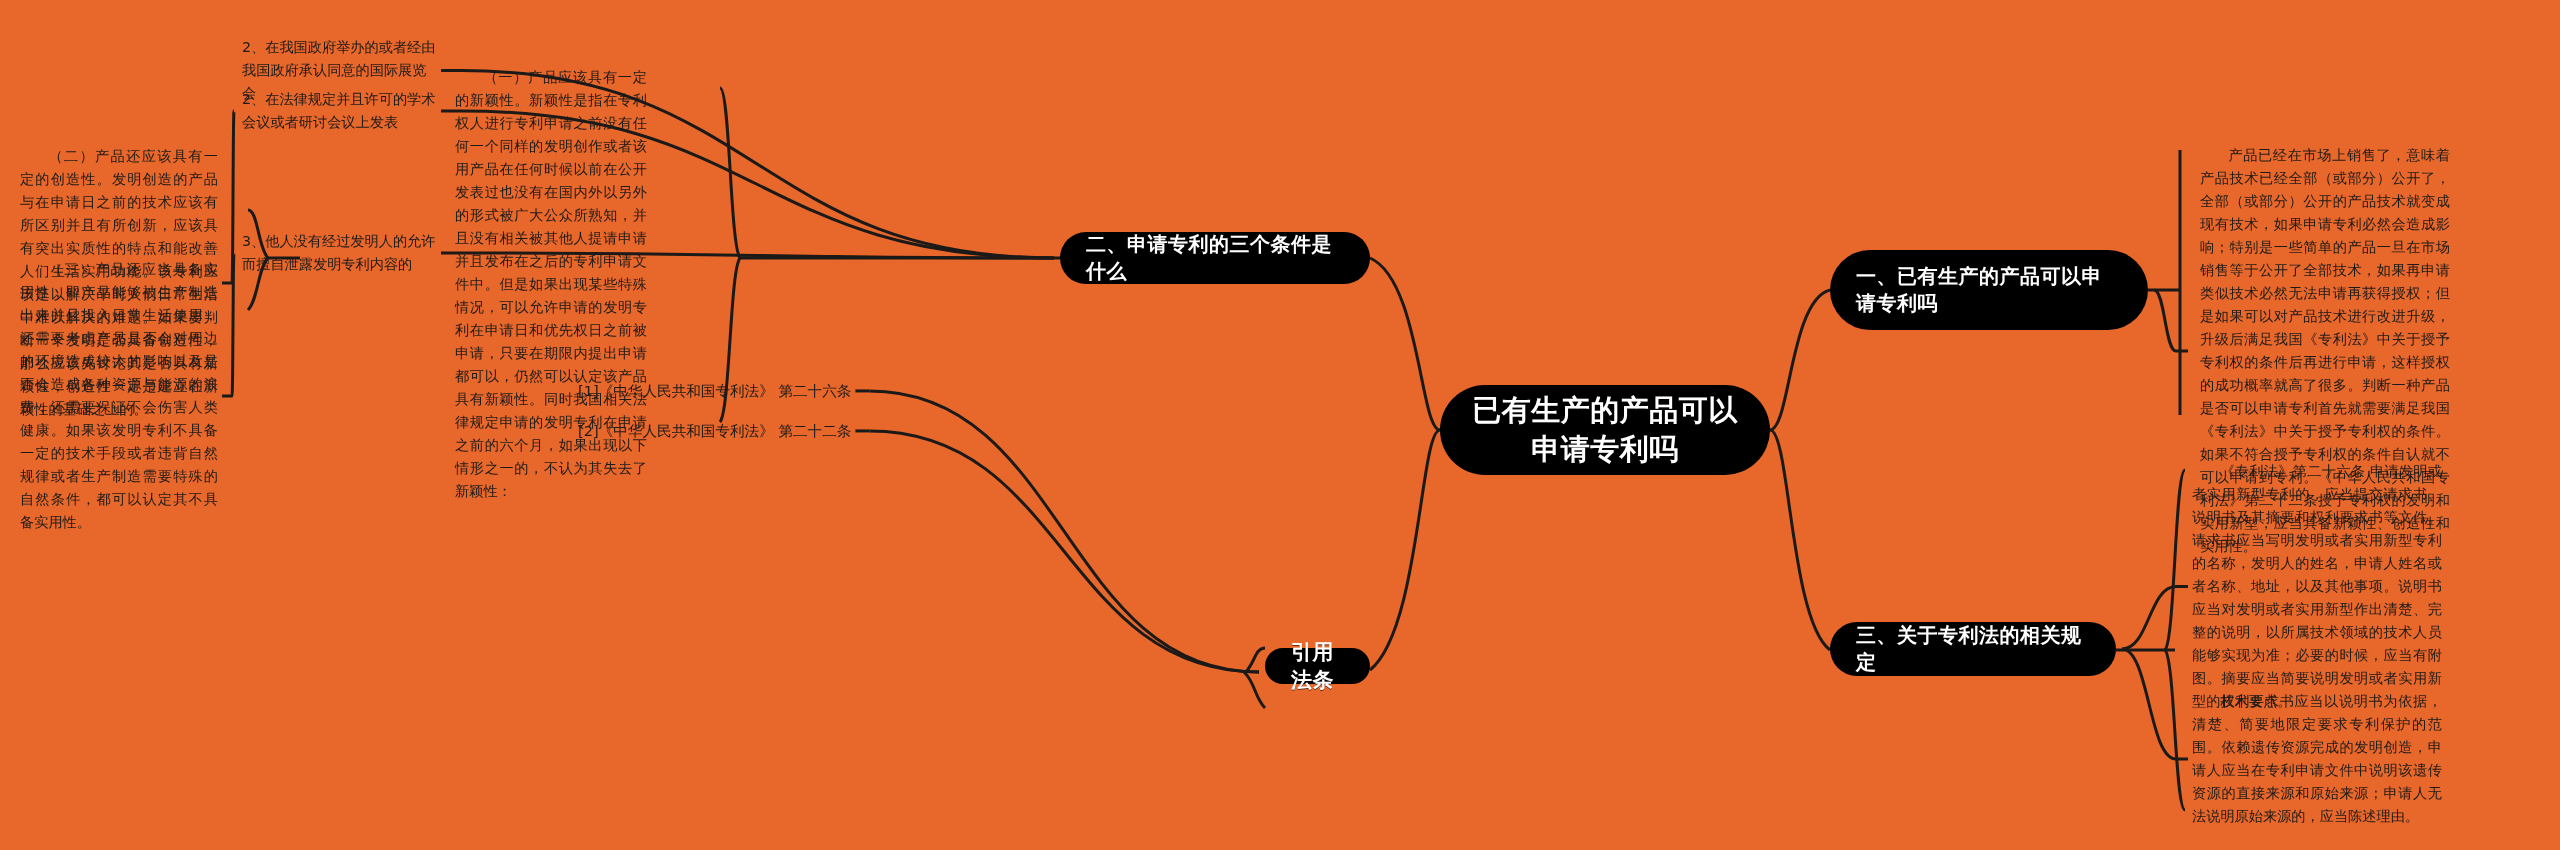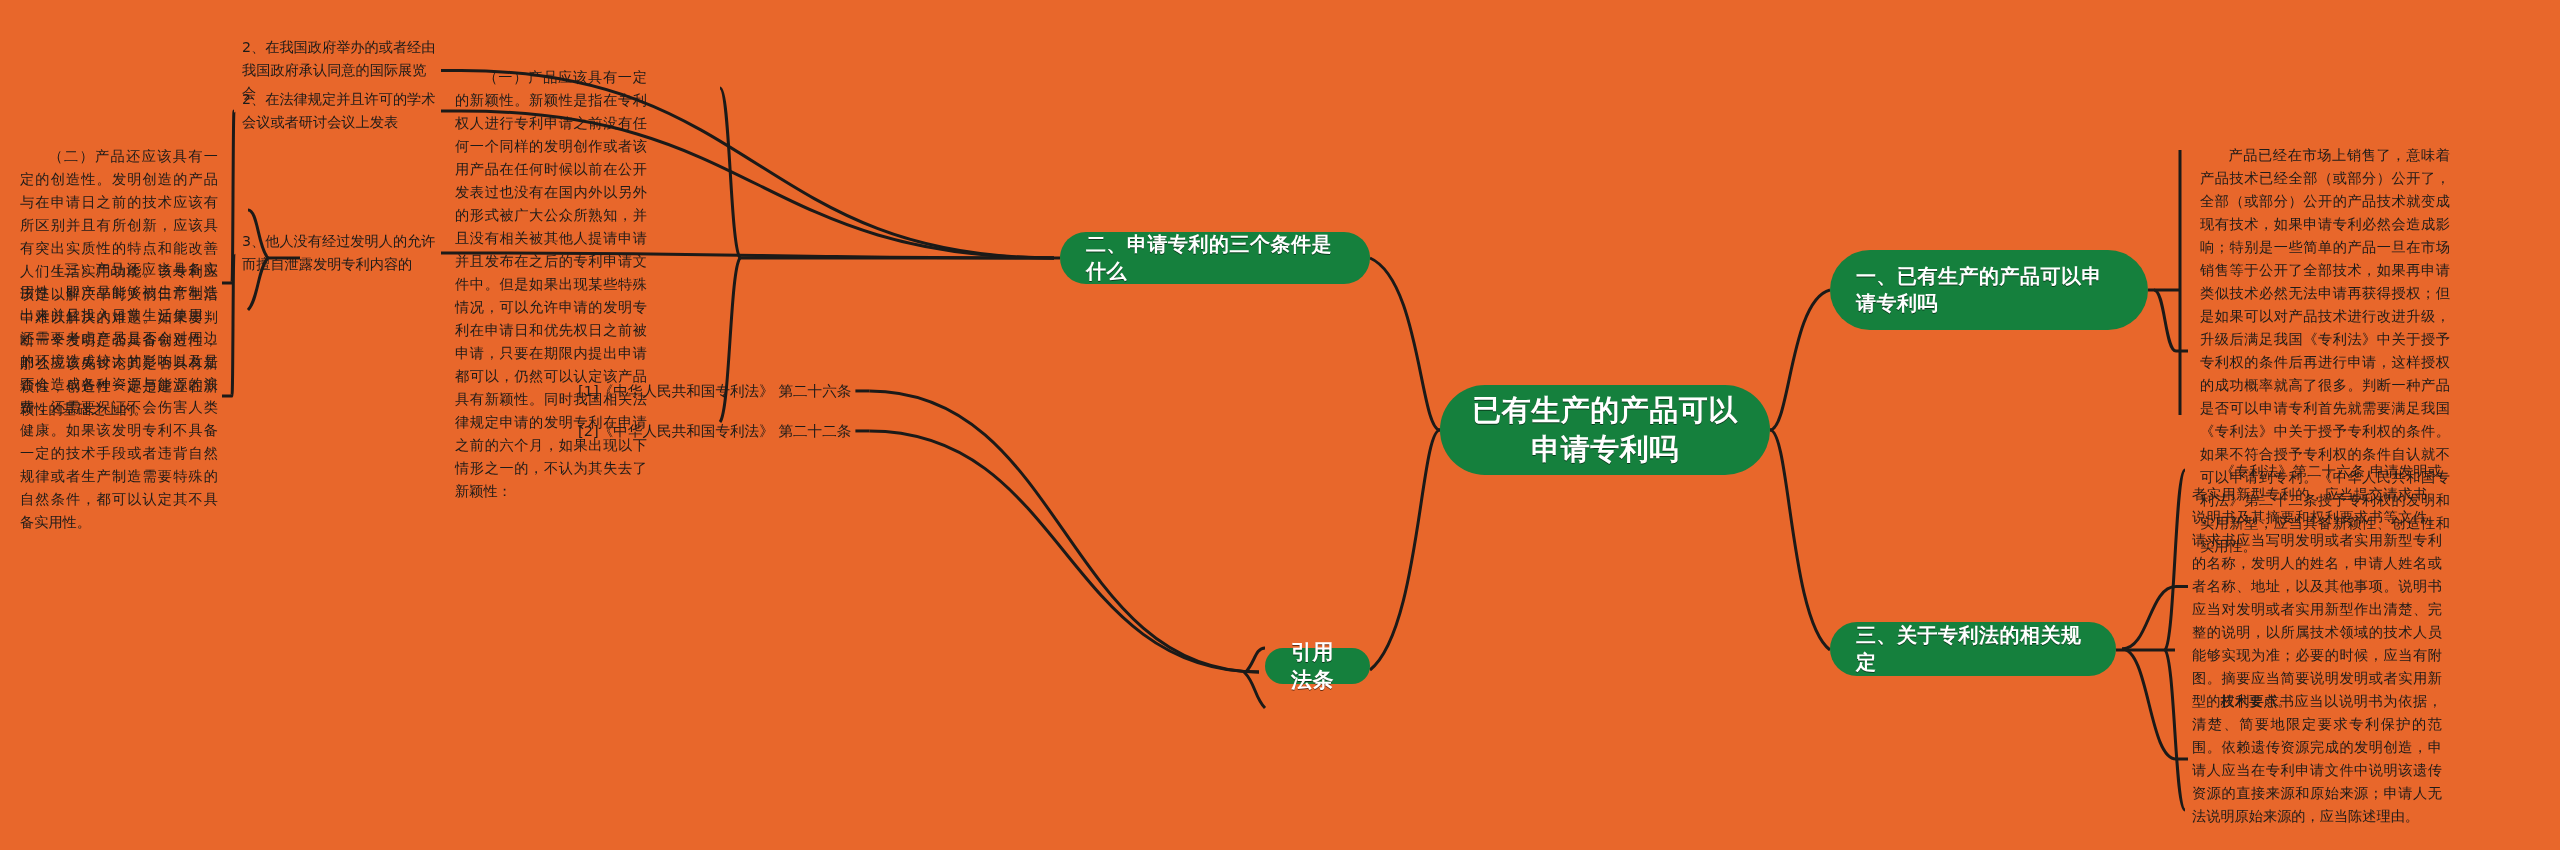--- a/index.html
+++ b/index.html
@@ -31,21 +31,21 @@
   }
   svg.links path, svg.links line {
     fill: none;
     stroke: #1c1a18;
     stroke-width: 3;
   }
 
   
   .node {
     position: absolute;
-    background: #15803d;
+    background: #000000;
     color: #ffffff;
     border-radius: 999px;
     display: flex;
     align-items: center;
     box-sizing: border-box;
     padding: 10px 26px;
     font-weight: 700;
     letter-spacing: 0.5px;
     text-shadow: 0 1px 0 rgba(0,0,0,0.55);
     line-height: 1.35;

